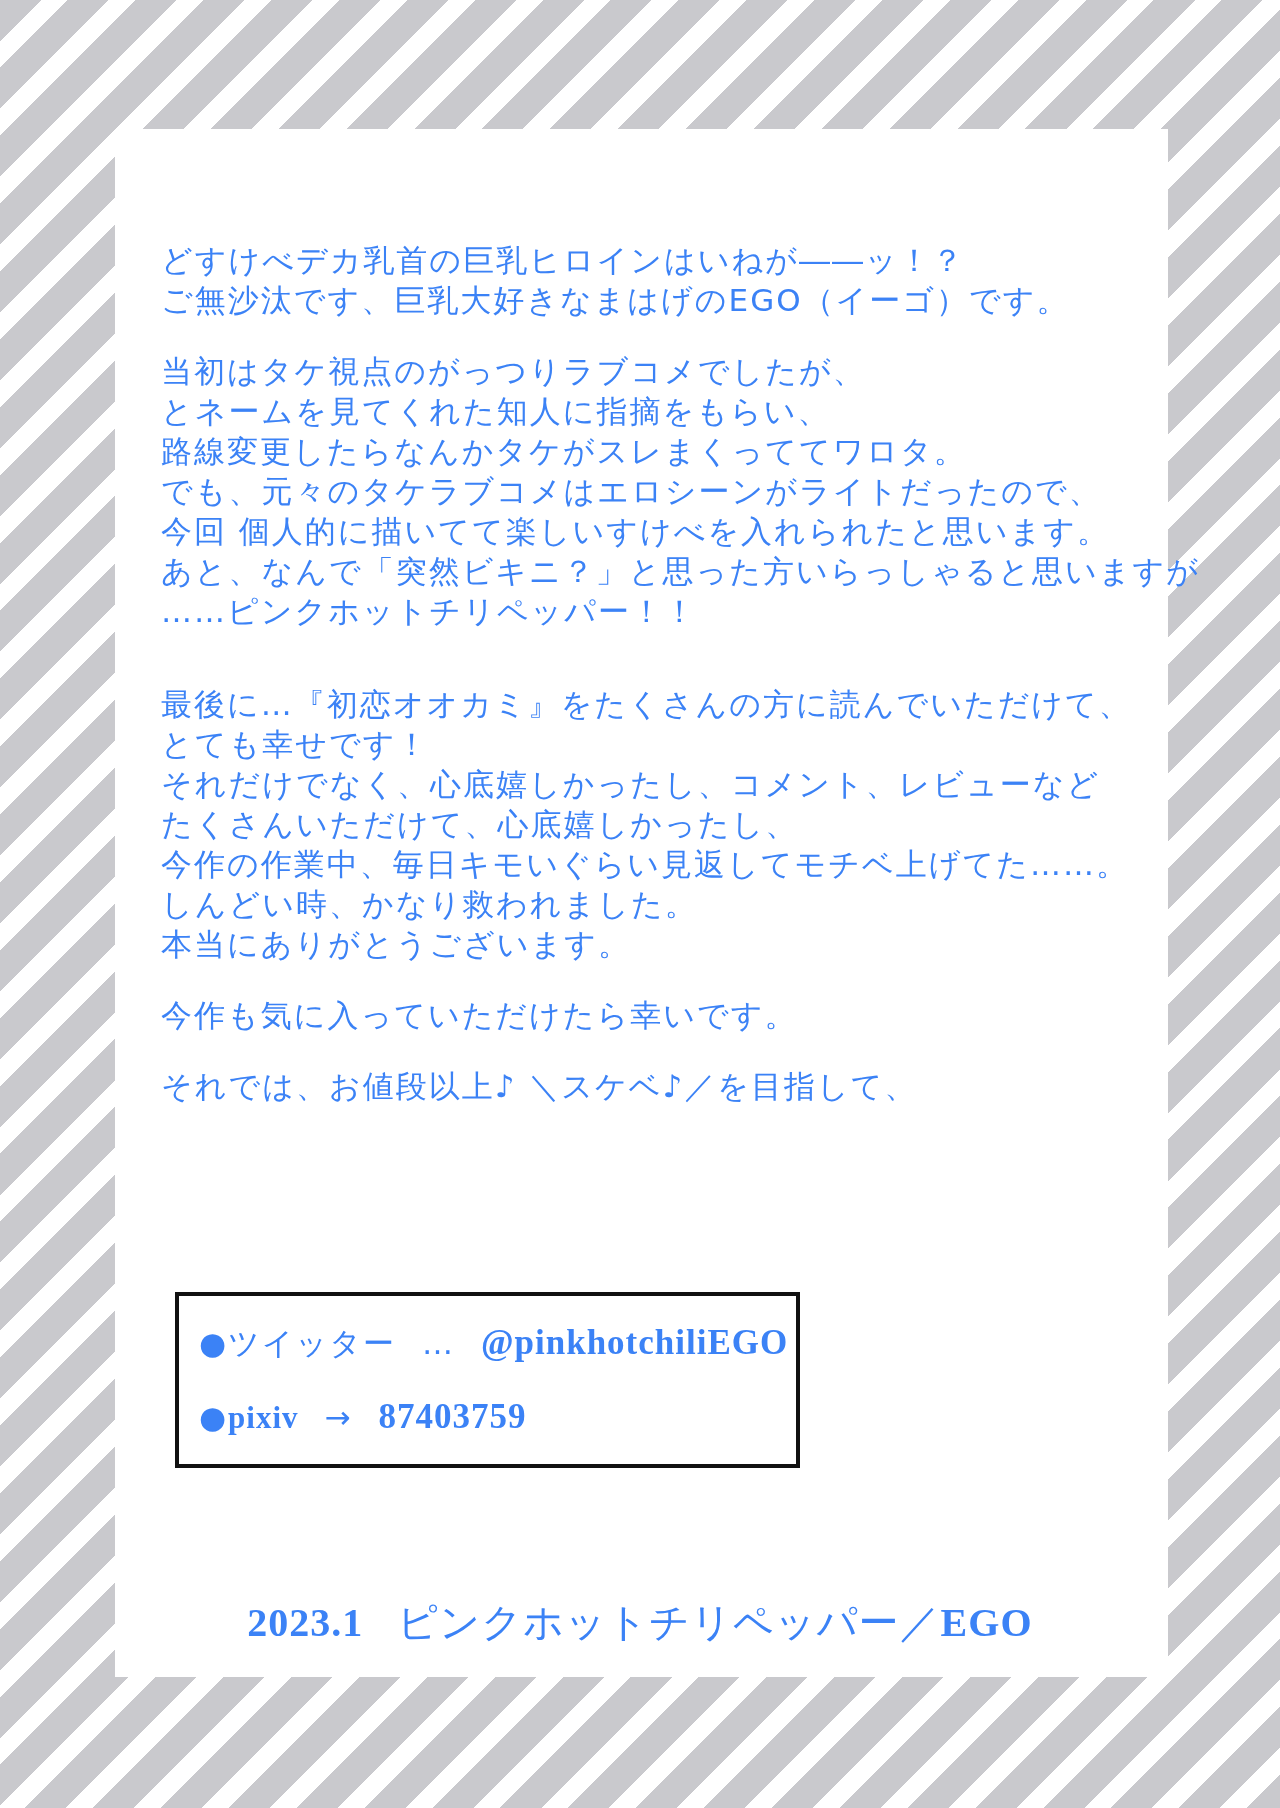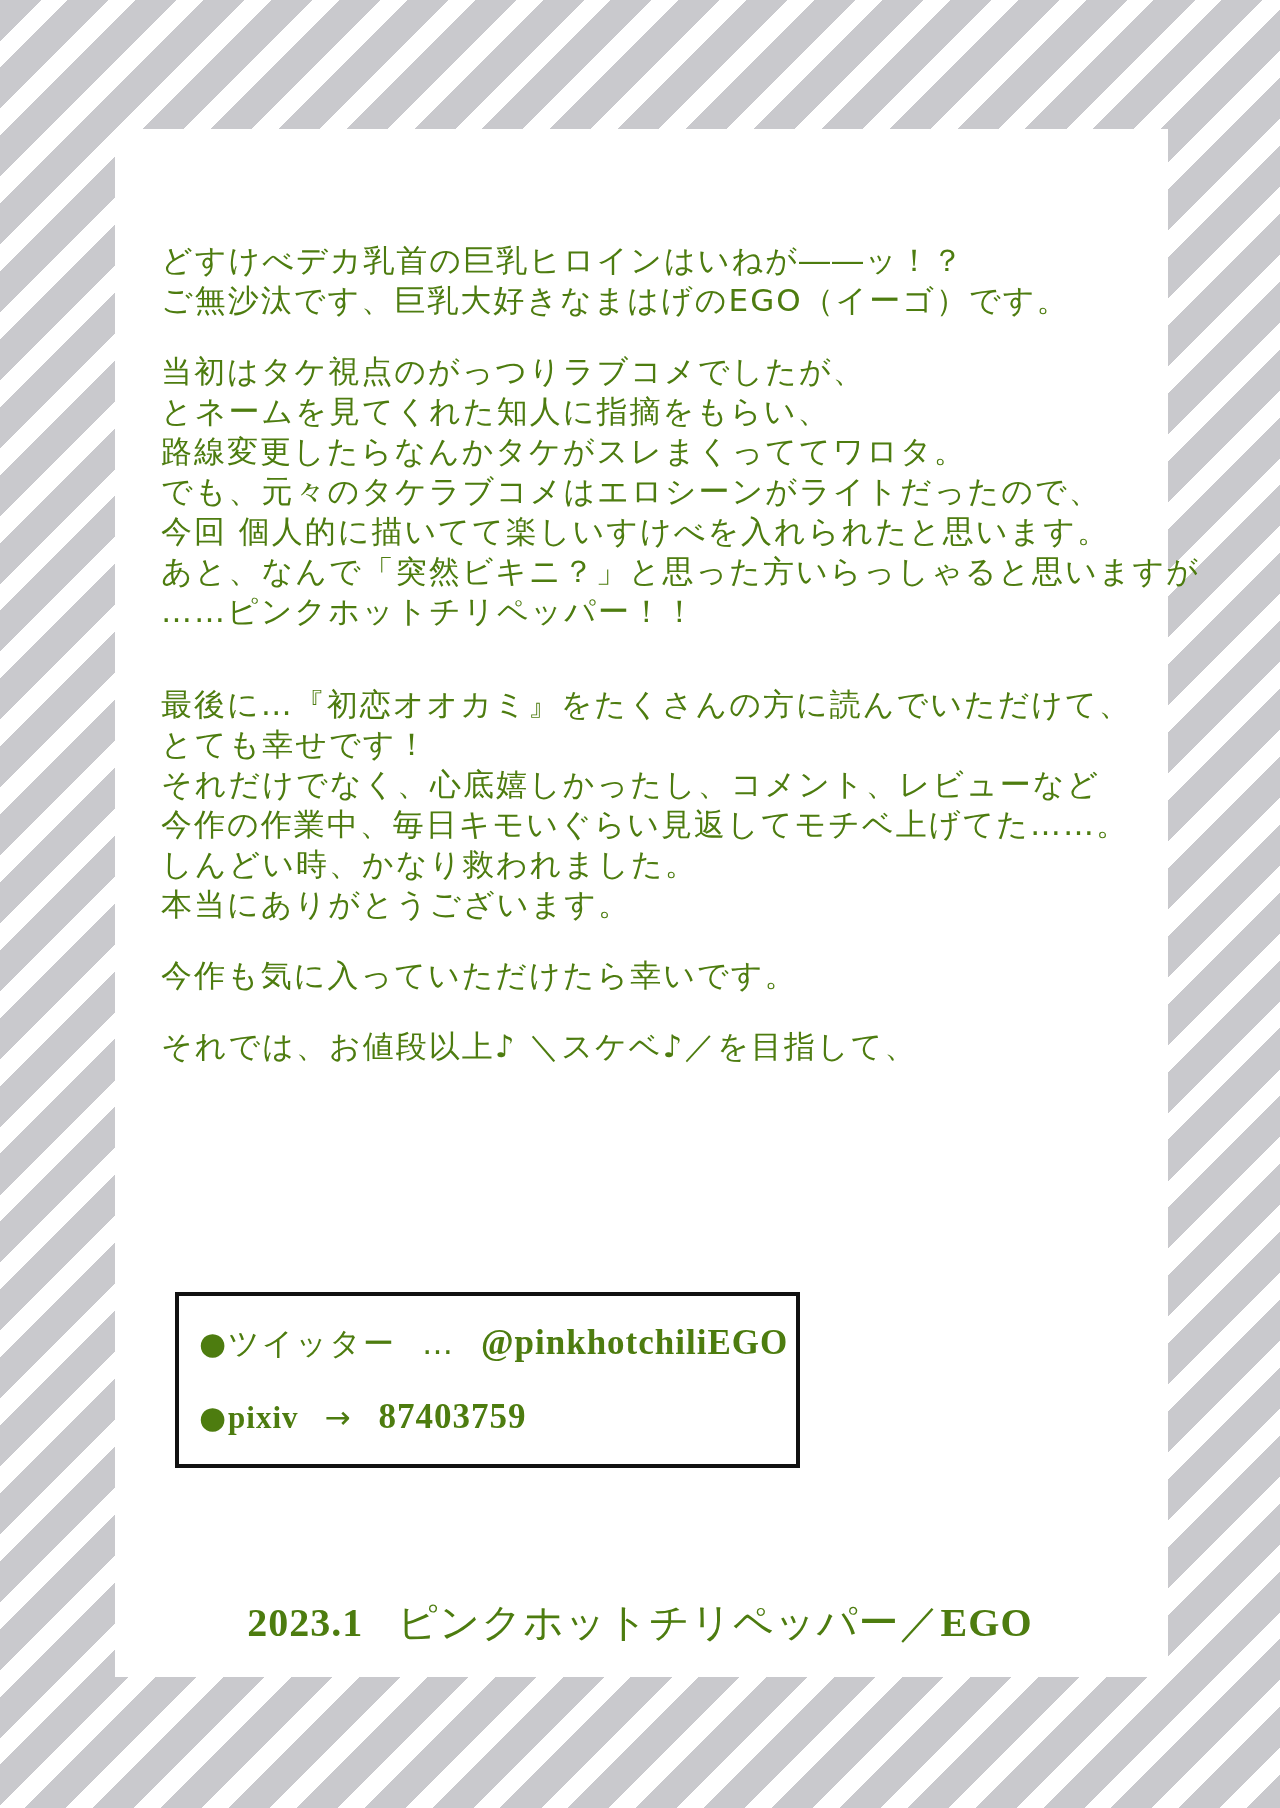--- a/index.html
+++ b/index.html
@@ -15,21 +15,21 @@
     background: repeating-linear-gradient(135deg, #c9c9cd 0 29px, #ffffff 29px 48px);
     overflow: hidden;
   }
   .paper {
     position: absolute;
     left: 115px;
     top: 129px;
     width: 1053px;
     height: 1548px;
     background: #ffffff;
-    color: #4d7c0f;
+    color: #3b82f6;
   }
   .text-block {
     position: absolute;
     left: 46px;
     top: 111px;
     width: 960px;
   }
   .para { margin: 0; }
   .para + .para { margin-top: 31px; }
   .para.big-gap { margin-top: 53px; }
@@ -98,20 +98,21 @@
         <div class="line">でも、元々のタケラブコメはエロシーンがライトだったので、</div>
         <div class="line">今回 個人的に描いてて楽しいすけべを入れられたと思います。</div>
         <div class="line">あと、なんで「突然ビキニ？」と思った方いらっしゃると思いますが</div>
         <div class="line">……ピンクホットチリペッパー！！</div>
       </div>
 
       <div class="para big-gap">
         <div class="line">最後に…『初恋オオカミ』をたくさんの方に読んでいただけて、</div>
         <div class="line">とても幸せです！</div>
         <div class="line">それだけでなく、心底嬉しかったし、コメント、レビューなど</div>
+        <div class="line">たくさんいただけて、心底嬉しかったし、</div>
         <div class="line">今作の作業中、毎日キモいぐらい見返してモチベ上げてた……。</div>
         <div class="line">しんどい時、かなり救われました。</div>
         <div class="line">本当にありがとうございます。</div>
       </div>
 
       <div class="para">
         <div class="line">今作も気に入っていただけたら幸いです。</div>
       </div>
 
       <div class="para">

